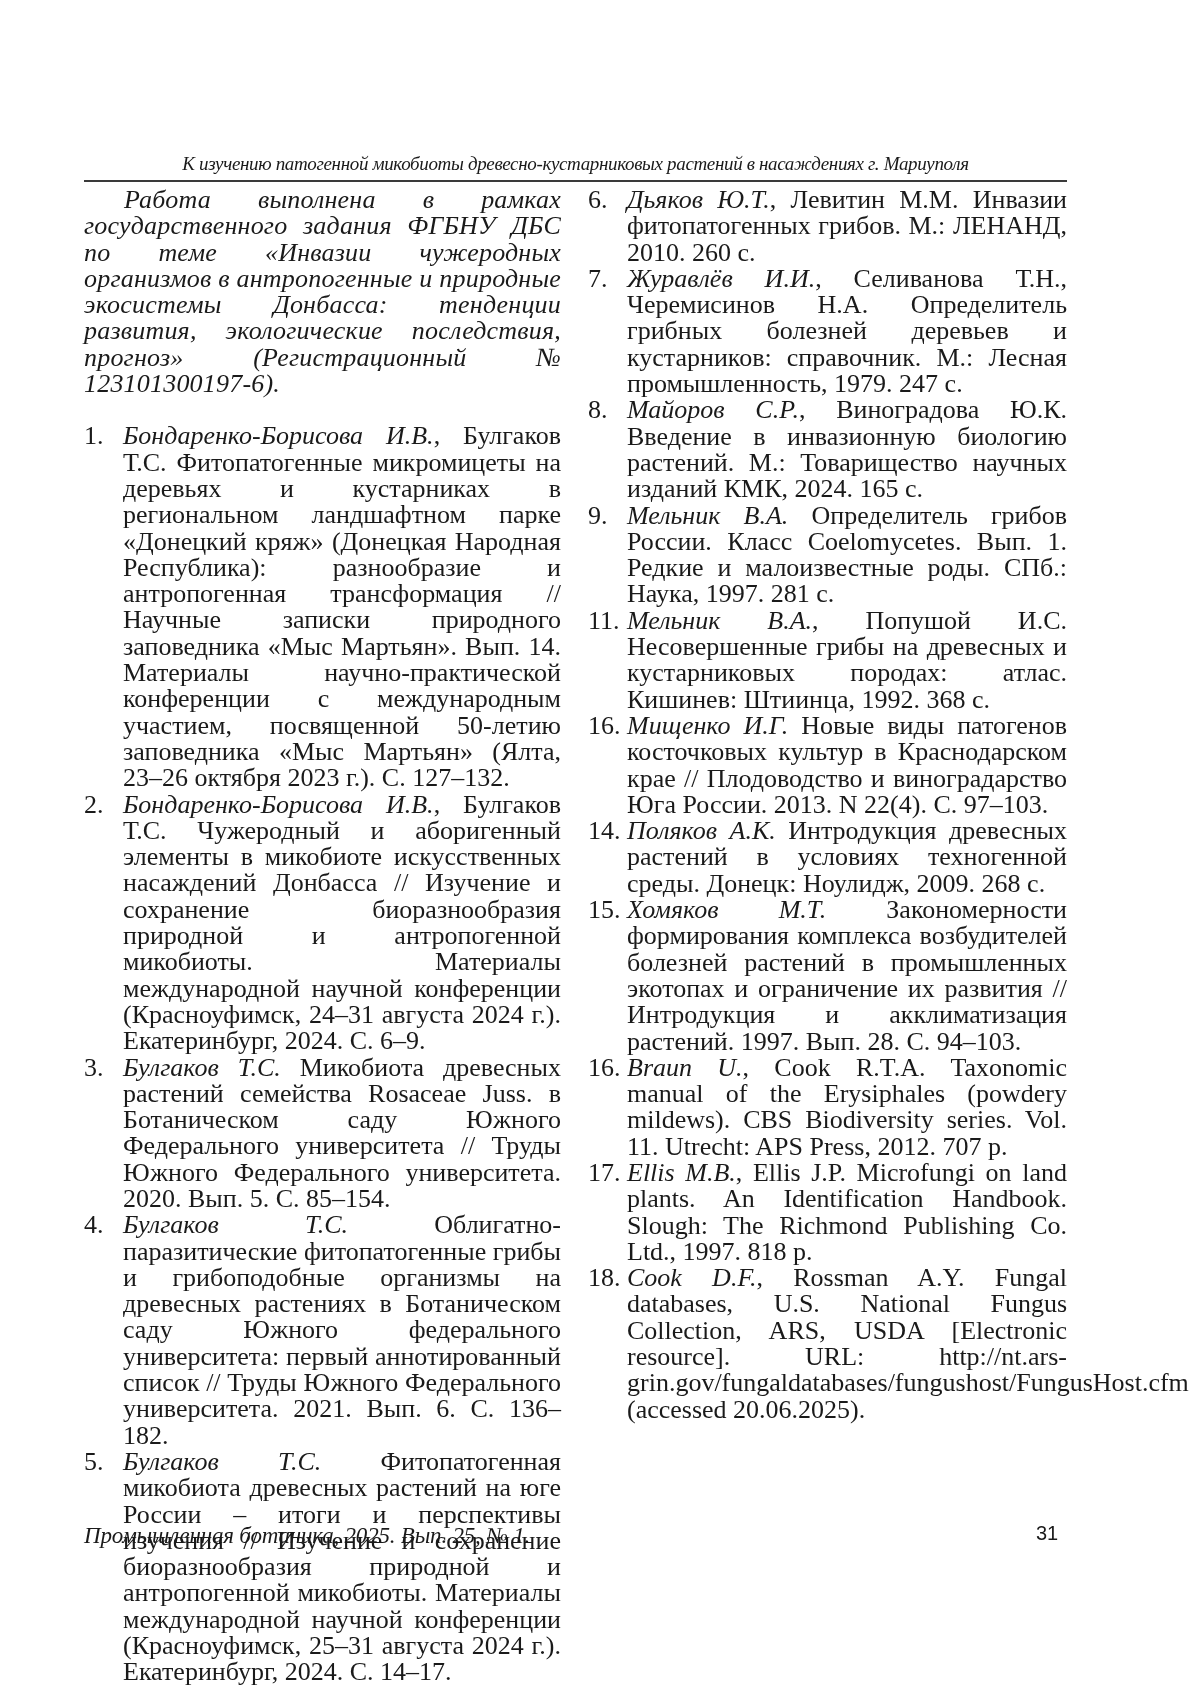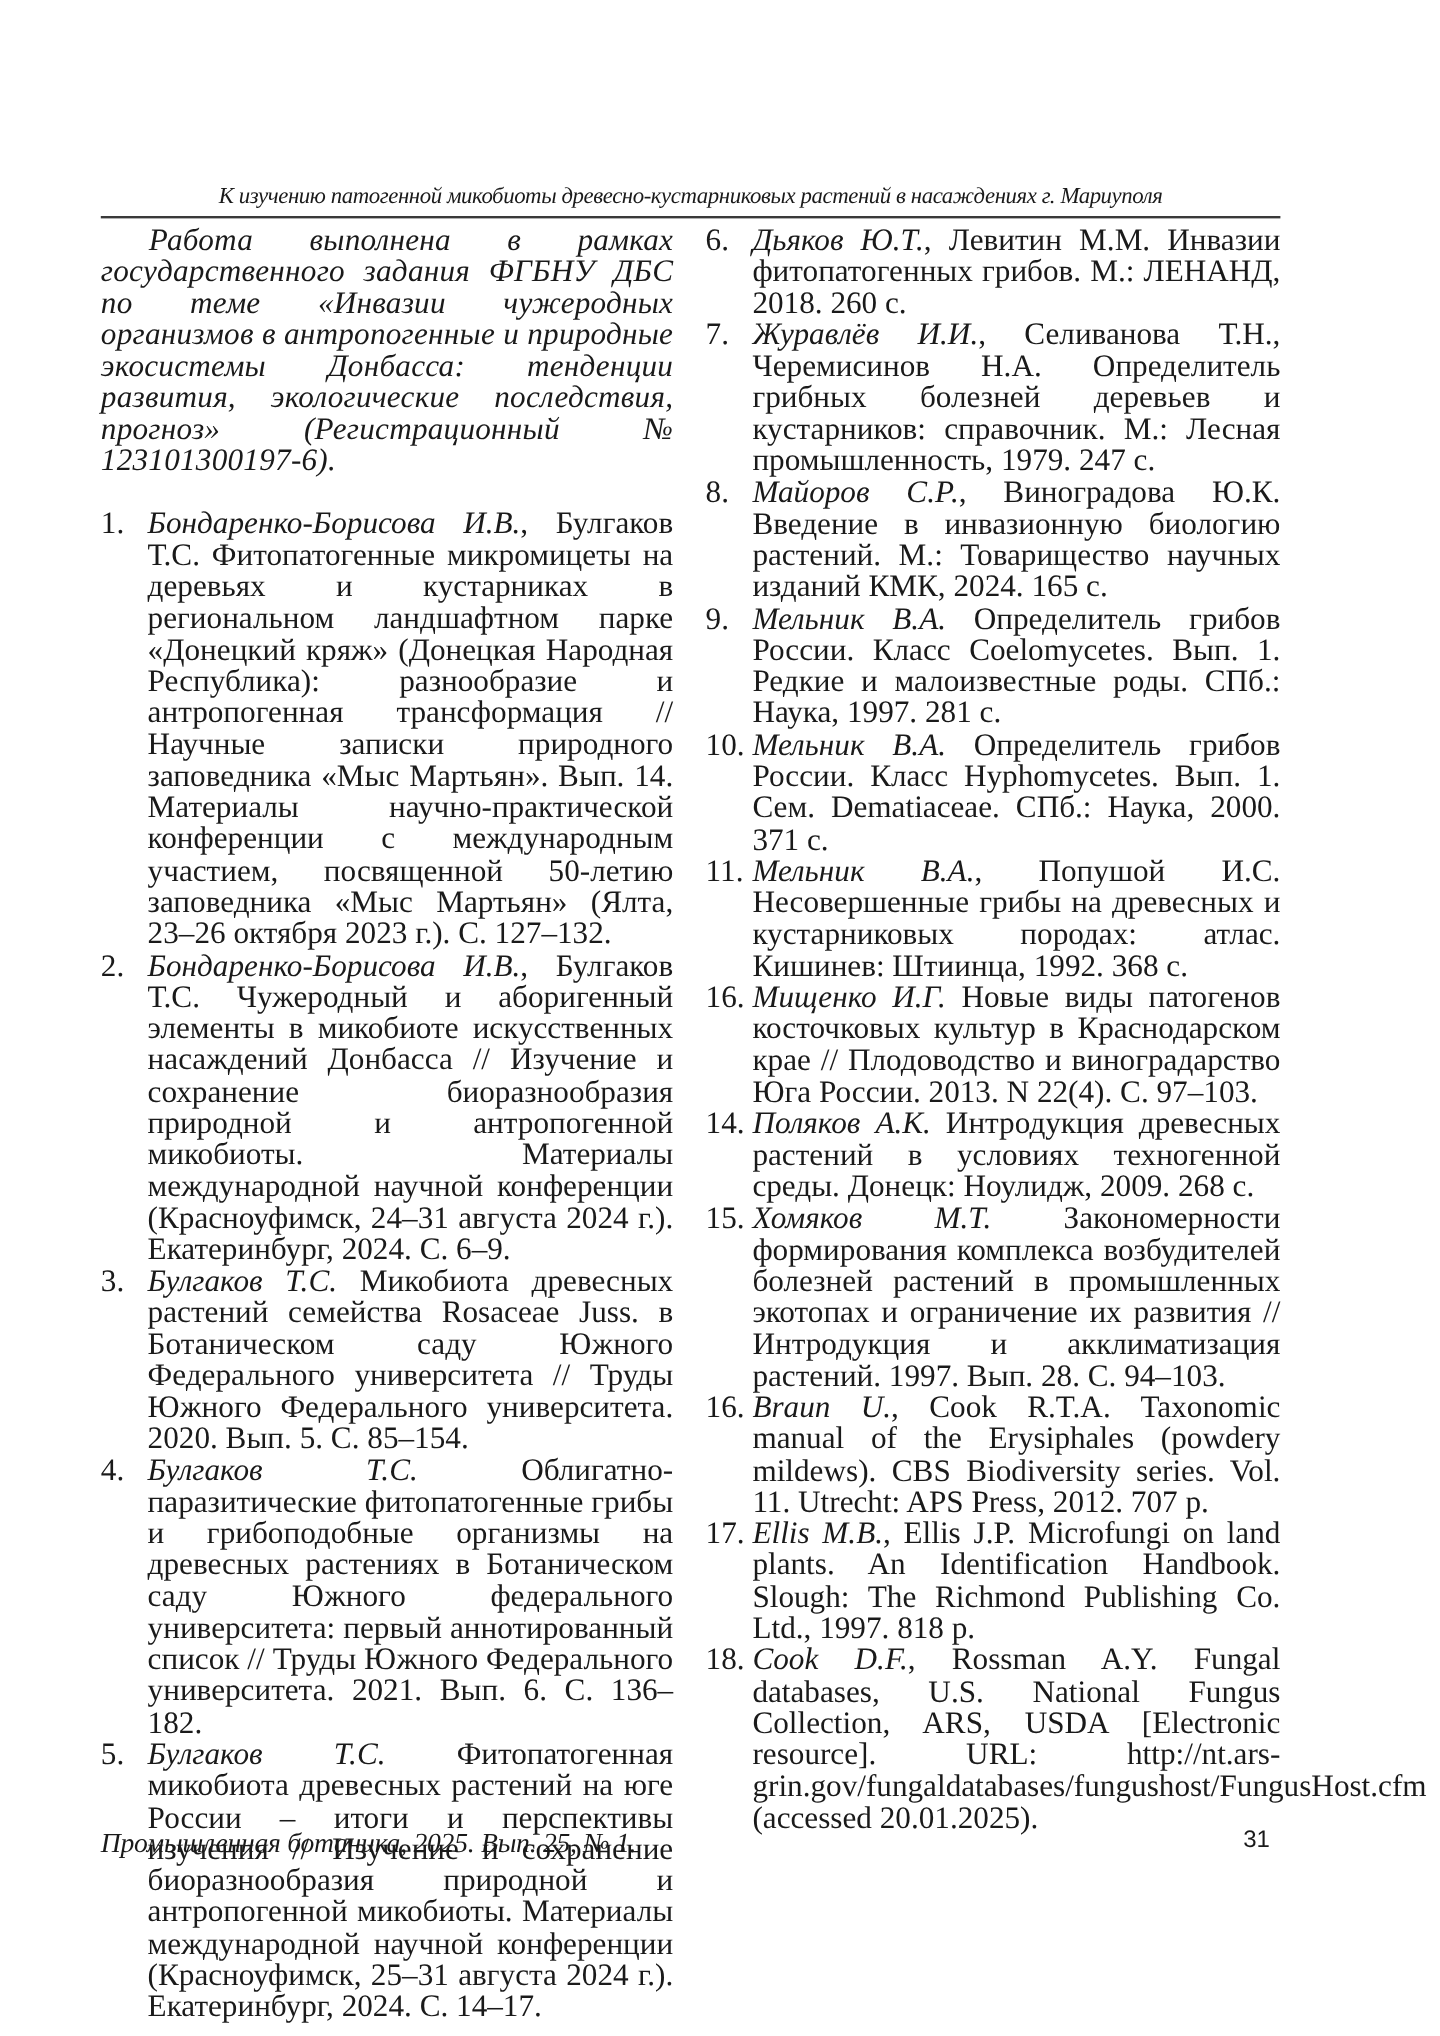--- a/index.html
+++ b/index.html
@@ -34,29 +34,28 @@
     <li class="ref"><span class="ref-num">1.</span><span class="ref-author">Бондаренко-Борисова И.В.</span><span>, Булгаков Т.С. Фитопатогенные микромицеты на деревьях и кустарниках в региональном ландшафтном парке «Донецкий кряж» (Донецкая Народная Республика): разнообразие и антропогенная трансформация // Научные записки природного заповедника «Мыс Мартьян». Вып. 14. Материалы научно-практической конференции с международным участием, посвященной 50-летию заповедника «Мыс Мартьян» (Ялта, 23–26 октября 2023 г.). С. 127–132.</span></li>
     <li class="ref"><span class="ref-num">2.</span><span class="ref-author">Бондаренко-Борисова И.В.</span><span>, Булгаков Т.С. Чужеродный и аборигенный элементы в микобиоте искусственных насаждений Донбасса // Изучение и сохранение биоразнообразия природной и антропогенной микобиоты. Материалы международной научной конференции (Красноуфимск, 24–31 августа 2024 г.). Екатеринбург, 2024. С. 6–9.</span></li>
     <li class="ref"><span class="ref-num">3.</span><span class="ref-author">Булгаков Т.С.</span><span> Микобиота древесных растений семейства Rosaceae Juss. в Ботаническом саду Южного Федерального университета // Труды Южного Федерального университета. 2020. Вып. 5. С. 85–154.</span></li>
     <li class="ref"><span class="ref-num">4.</span><span class="ref-author">Булгаков Т.С.</span><span> Облигатно-паразитические фитопатогенные грибы и грибоподобные организмы на древесных растениях в Ботаническом саду Южного федерального университета: первый аннотированный список // Труды Южного Федерального университета. 2021. Вып. 6. С. 136–182.</span></li>
     <li class="ref"><span class="ref-num">5.</span><span class="ref-author">Булгаков Т.С.</span><span> Фитопатогенная микобиота древесных растений на юге России – итоги и перспективы изучения // Изучение и сохранение биоразнообразия природной и антропогенной микобиоты. Материалы международной научной конференции (Красноуфимск, 25–31 августа 2024 г.). Екатеринбург, 2024. С. 14–17.</span></li>
   </ol>
 </div>
 
 <div class="col col-right">
   <ol class="refs">
-    <li class="ref"><span class="ref-num">6.</span><span class="ref-author">Дьяков Ю.Т.</span><span>, Левитин М.М. Инвазии фитопатогенных грибов. М.: ЛЕНАНД, 2018. 260 с.</span></li>
+    <li class="ref"><span class="ref-num">6.</span><span class="ref-author">Дьяков Ю.Т.</span><span>, Левитин М.М. Инвазии фитопатогенных грибов. М.: ЛЕНАНД, 2010. 260 с.</span></li>
     <li class="ref"><span class="ref-num">7.</span><span class="ref-author">Журавлёв И.И.</span><span>, Селиванова Т.Н., Черемисинов Н.А. Определитель грибных болезней деревьев и кустарников: справочник. М.: Лесная промышленность, 1979. 247 с.</span></li>
     <li class="ref"><span class="ref-num">8.</span><span class="ref-author">Майоров С.Р.</span><span>, Виноградова Ю.К. Введение в инвазионную биологию растений. М.: Товарищество научных изданий КМК, 2024. 165 с.</span></li>
     <li class="ref"><span class="ref-num">9.</span><span class="ref-author">Мельник В.А.</span><span> Определитель грибов России. Класс Coelomycetes. Вып. 1. Редкие и малоизвестные роды. СПб.: Наука, 1997. 281 с.</span></li>
-    <li class="ref"><span class="ref-num">10.</span><span class="ref-author">Мельник В.А.</span><span> Определитель грибов России. Класс Hyphomycetes. Вып. 1. Сем. Dematiaceae. СПб.: Наука, 2000. 371 с.</span></li>
     <li class="ref"><span class="ref-num">11.</span><span class="ref-author">Мельник В.А.</span><span>, Попушой И.С. Несовершенные грибы на древесных и кустарниковых породах: атлас. Кишинев: Штиинца, 1992. 368 с.</span></li>
     <li class="ref"><span class="ref-num">16.</span><span class="ref-author">Мищенко И.Г.</span><span> Новые виды патогенов косточковых культур в Краснодарском крае // Плодоводство и виноградарство Юга России. 2013. N 22(4). С. 97–103.</span></li>
     <li class="ref"><span class="ref-num">14.</span><span class="ref-author">Поляков А.К.</span><span> Интродукция древесных растений в условиях техногенной среды. Донецк: Ноулидж, 2009. 268 с.</span></li>
     <li class="ref"><span class="ref-num">15.</span><span class="ref-author">Хомяков М.Т.</span><span> Закономерности формирования комплекса возбудителей болезней растений в промышленных экотопах и ограничение их развития // Интродукция и акклиматизация растений. 1997. Вып. 28. С. 94–103.</span></li>
     <li class="ref"><span class="ref-num">16.</span><span class="ref-author">Braun U.</span><span>, Cook R.T.A. Taxonomic manual of the Erysiphales (powdery mildews). CBS Biodiversity series. Vol. 11. Utrecht: APS Press, 2012. 707 p.</span></li>
     <li class="ref"><span class="ref-num">17.</span><span class="ref-author">Ellis M.B.</span><span>, Ellis J.P. Microfungi on land plants. An Identification Handbook. Slough: The Richmond Publishing Co. Ltd., 1997. 818 p.</span></li>
-    <li class="ref"><span class="ref-num">18.</span><span class="ref-author">Cook D.F.</span><span>, Rossman A.Y. Fungal databases, U.S. National Fungus Collection, ARS, USDA [Electronic resource]. URL: http://nt.ars-grin.gov/fungaldatabases/fungushost/FungusHost.cfm (accessed 20.01.2025).</span></li>
+    <li class="ref"><span class="ref-num">18.</span><span class="ref-author">Cook D.F.</span><span>, Rossman A.Y. Fungal databases, U.S. National Fungus Collection, ARS, USDA [Electronic resource]. URL: http://nt.ars-grin.gov/fungaldatabases/fungushost/FungusHost.cfm (accessed 20.06.2025).</span></li>
   </ol>
 </div>
 
 <div class="footer-journal">Промышленная ботаника, 2025. Вып. 25, № 1.</div>
 <div class="page-num">31</div>
 
 </body></html>

